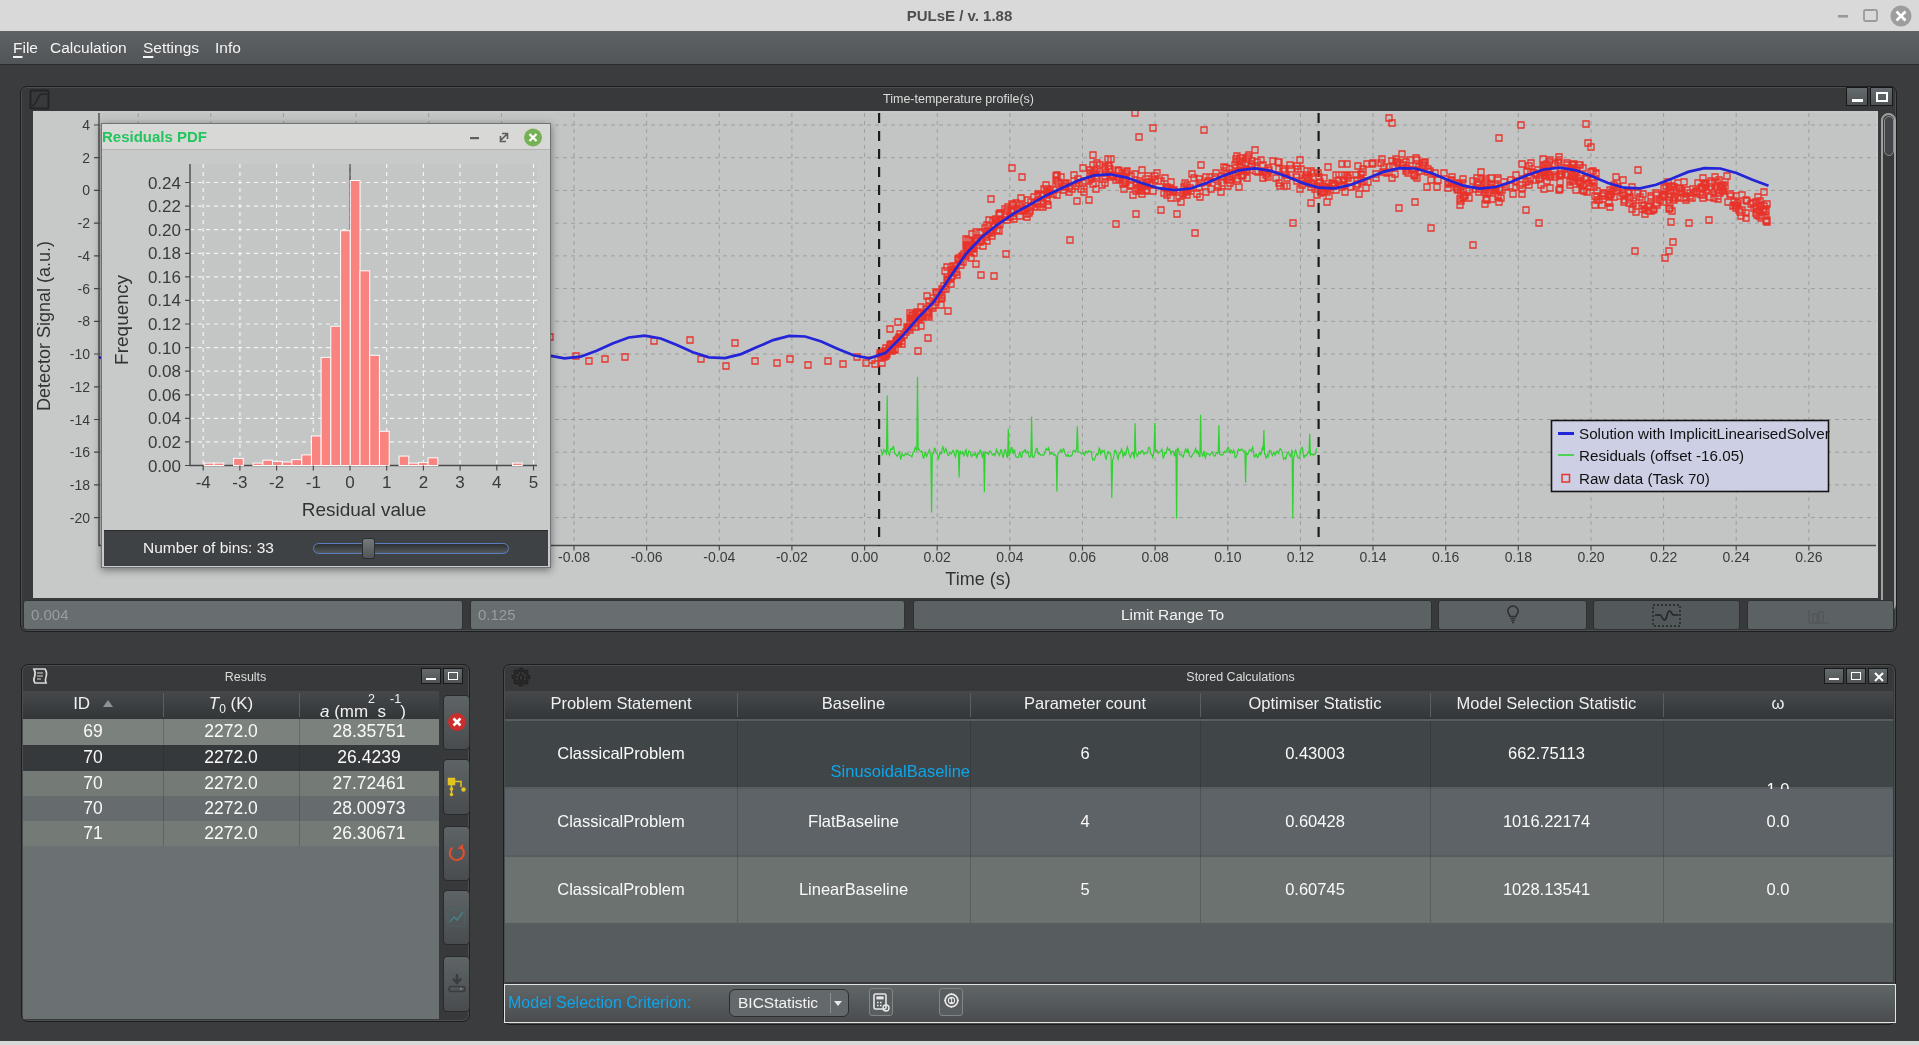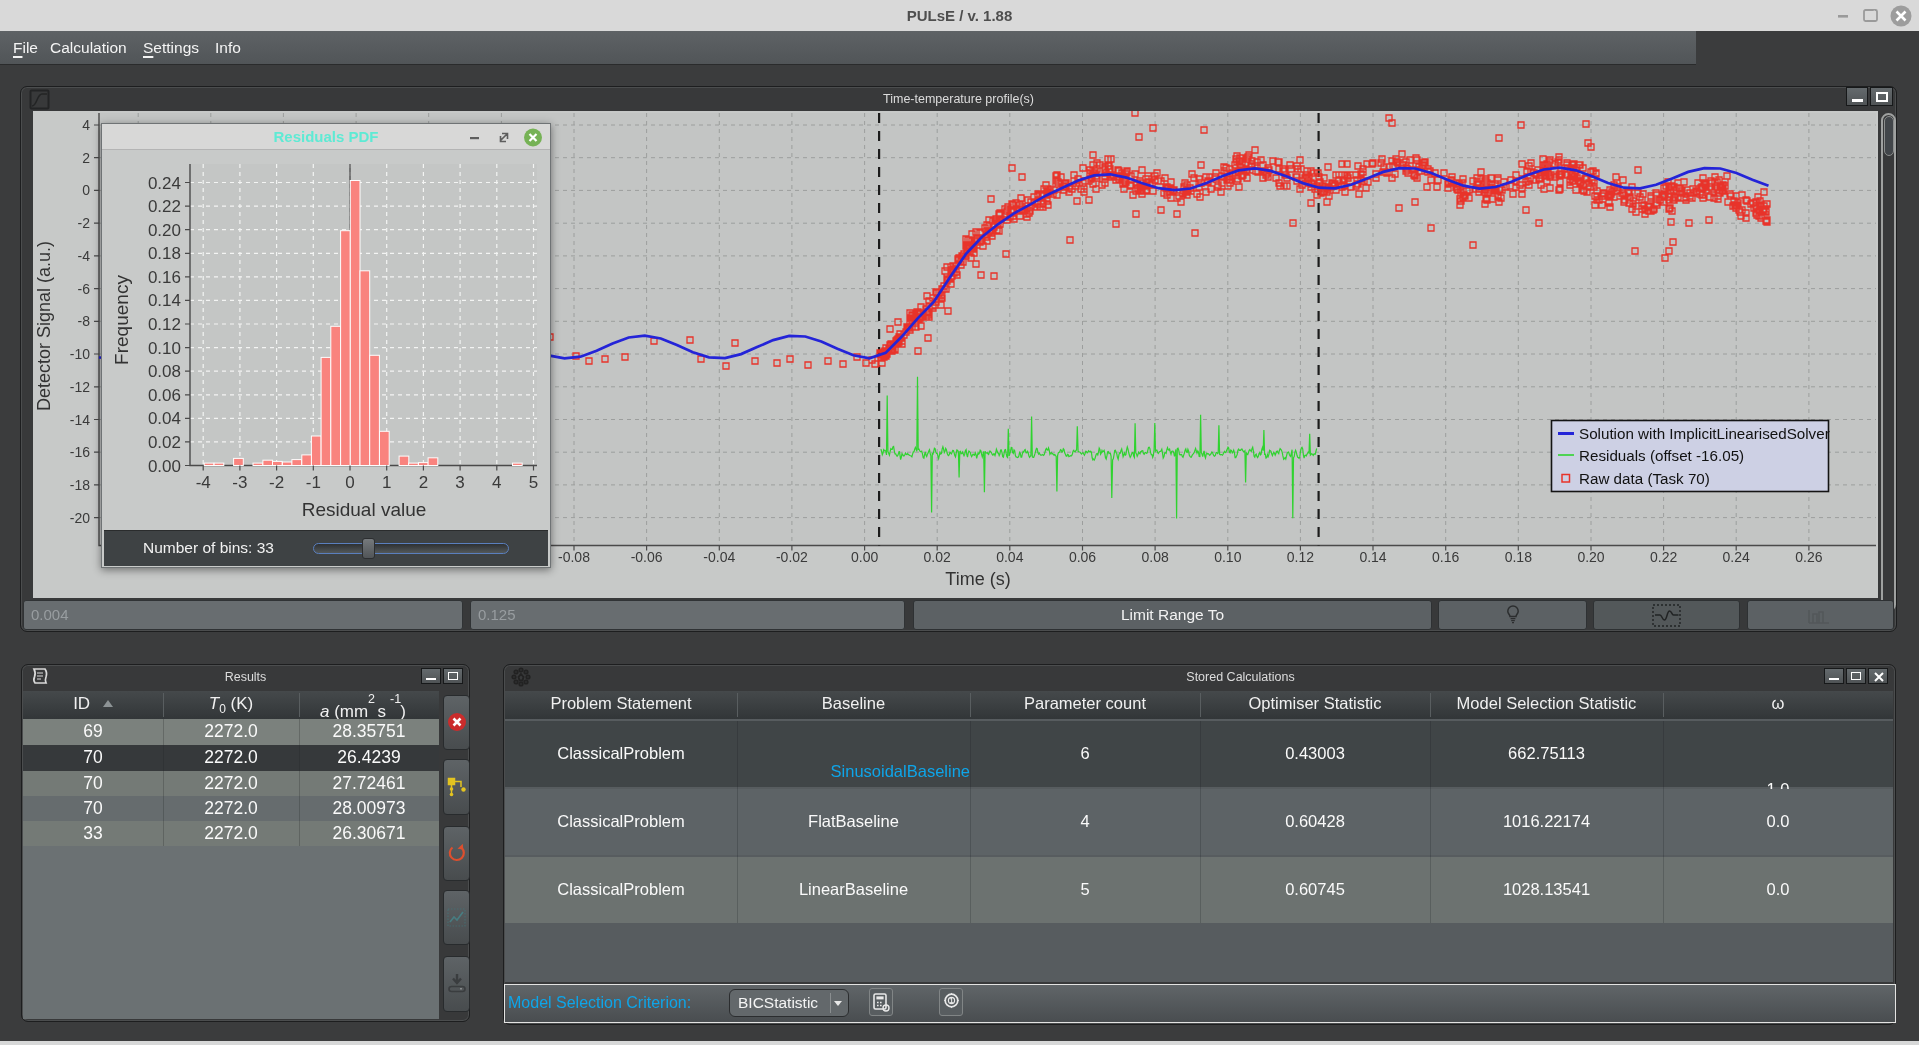--- a/index.html
+++ b/index.html
@@ -1,18 +1,18 @@
 <!DOCTYPE html>
 <html><head><meta charset="utf-8"><style>
 *{margin:0;padding:0;box-sizing:border-box}
 body{width:1919px;height:1045px;position:relative;overflow:hidden;background:#3b3c3d;font-family:"Liberation Sans",sans-serif;-webkit-font-smoothing:antialiased}
 .abs{position:absolute}
 .titlebar{left:0;top:0;width:1919px;height:31px;background:#d9d9d9;}
 .apptitle{width:100%;text-align:center;line-height:31px;font-size:15px;font-weight:bold;color:#4e4e4e}
-.menubar{left:0;top:31px;width:1696px;height:34px;background:linear-gradient(#5e6265,#515558);border-bottom:1px solid #2a2b2c}
+.menubar{left:0;top:31px;width:1919px;height:34px;background:linear-gradient(#5e6265,#515558);border-bottom:1px solid #2a2b2c}
 .menubar span{color:#f4f4f4;font-size:15.5px;line-height:33px;position:absolute;top:0}
 .frame{background:#38393a;border:1px solid #1d1e1f;border-radius:7px;box-shadow:inset 0 0 0 1px #4b4d4e}
 .ftitle{position:absolute;width:100%;text-align:center;color:#dcdcdc;font-size:12.5px}
 .winbtn{position:absolute;background:linear-gradient(#646a6d,#505456);border:1px solid #17191a;}
 .tfield{position:absolute;background:#686d70;border:1px solid #303335;border-radius:3px;color:#989da0;font-size:15px;line-height:28px;padding-left:7px}
 .gbtn{position:absolute;background:linear-gradient(#60656820,#00000000),#5b6063;background:#5c6164;border:1px solid #2e3133;border-radius:3px;color:#f2f2f2;font-size:15px;text-align:center}
 </style></head>
 <body>
 
 <div class="abs titlebar">
@@ -116,21 +116,21 @@
 <rect x="1" y="1" width="27" height="21" fill="none" stroke="#212324" stroke-width="1.4" stroke-dasharray="2,2"></rect>
 <path d="M3,11 h5 c2,0 2,5 4.5,5 s2.5,-9 5,-9 s2,4 4,4 h5" stroke="#212324" stroke-width="1.5" fill="none"></path>
 </svg>
 <div class="gbtn" style="left:1747px;top:600px;width:147px;height:30px"></div>
 <svg class="abs" style="left:1806px;top:604px" width="26" height="22" opacity="0.35">
 <path d="M3,19 V6 M3,19 h20 M7,19 V10 h4 V19 M13,19 V8 h4 V19" stroke="#434648" stroke-width="1.6" fill="none"></path>
 </svg>
 
 <div class="abs" style="left:101px;top:123px;width:450px;height:445px;background:#c8cac9;border:1px solid #6f7375;box-shadow:0 2px 8px rgba(0,0,0,.45)"></div>
 <div class="abs" style="left:102px;top:124px;width:448px;height:26px;background:#d8d8d7;border-bottom:1px solid #b4b4b4"></div>
-<div class="abs" style="left:102px;top:124px;width:448px;text-align:center;font-size:15px;font-weight:bold;color:#5eead4;line-height:26px">Residuals PDF</div>
+<div class="abs" style="left:102px;top:124px;width:448px;text-align:left;font-size:15px;font-weight:bold;color:#22c55e;line-height:26px">Residuals PDF</div>
 <svg class="abs" style="left:462px;top:128px" width="88 " height="19">
 <rect x="8" y="9" width="9" height="2.2" fill="#5e5e5e"></rect>
 <path d="M38,13 L45,6 M40,5.5 h5.5 v5.5 M38.5,8 v5.5 h5.5" stroke="#5e5e5e" stroke-width="1.6" fill="none"></path>
 <circle cx="71" cy="9.5" r="9" fill="#76b255"></circle>
 <path d="M67.5,6 L74.5,13 M74.5,6 L67.5,13" stroke="#fff" stroke-width="2.2"></path>
 </svg>
 <div class="abs" style="left:104px;top:150px;width:444px;height:380px;border:1px solid #9a9c9b;border-right:1px solid #e6e7e6;border-bottom:1px solid #e6e7e6"></div>
 <svg width="444" height="380" style="position:absolute;left:104px;top:150px">
 <rect x="0" y="0" width="444" height="380" fill="#c8cac9"></rect>
 <rect x="86.0" y="14.0" width="347.0" height="301.5" fill="#c4c6c5"></rect>
@@ -224,21 +224,21 @@
 <div class="abs" style="left:299px;top:747px;width:140px;text-align:center;color:#fafafa;font-size:17.5px">26.4239</div>
 <div class="abs" style="left:23px;top:771px;width:416px;height:25px;background:#747a76"></div>
 <div class="abs" style="left:23px;top:773px;width:140px;text-align:center;color:#fafafa;font-size:17.5px">70</div>
 <div class="abs" style="left:163px;top:773px;width:136px;text-align:center;color:#fafafa;font-size:17.5px">2272.0</div>
 <div class="abs" style="left:299px;top:773px;width:140px;text-align:center;color:#fafafa;font-size:17.5px">27.72461</div>
 <div class="abs" style="left:23px;top:796px;width:416px;height:25px;background:#666c6e"></div>
 <div class="abs" style="left:23px;top:798px;width:140px;text-align:center;color:#fafafa;font-size:17.5px">70</div>
 <div class="abs" style="left:163px;top:798px;width:136px;text-align:center;color:#fafafa;font-size:17.5px">2272.0</div>
 <div class="abs" style="left:299px;top:798px;width:140px;text-align:center;color:#fafafa;font-size:17.5px">28.00973</div>
 <div class="abs" style="left:23px;top:821px;width:416px;height:25px;background:#747a76"></div>
-<div class="abs" style="left:23px;top:823px;width:140px;text-align:center;color:#fafafa;font-size:17.5px">33</div>
+<div class="abs" style="left:23px;top:823px;width:140px;text-align:center;color:#fafafa;font-size:17.5px">71</div>
 <div class="abs" style="left:163px;top:823px;width:136px;text-align:center;color:#fafafa;font-size:17.5px">2272.0</div>
 <div class="abs" style="left:299px;top:823px;width:140px;text-align:center;color:#fafafa;font-size:17.5px">26.30671</div>
 <div class="abs" style="left:163px;top:719px;width:1px;height:127px;background:rgba(30,34,36,0.25)"></div>
 <div class="abs" style="left:299px;top:719px;width:1px;height:127px;background:rgba(30,34,36,0.25)"></div>
 
 <div class="abs" style="left:443px;top:695px;width:27px;height:55px;background:linear-gradient(#5e6366,#484c4e);border:1px solid #282b2d;border-radius:4px"></div>
 <div class="abs" style="left:443px;top:759px;width:27px;height:56px;background:linear-gradient(#5e6366,#484c4e);border:1px solid #282b2d;border-radius:4px"></div>
 <div class="abs" style="left:443px;top:826px;width:27px;height:55px;background:linear-gradient(#5e6366,#484c4e);border:1px solid #282b2d;border-radius:4px"></div>
 <div class="abs" style="left:443px;top:890px;width:27px;height:55px;background:linear-gradient(#5e6366,#484c4e);border:1px solid #282b2d;border-radius:4px"></div>
 <div class="abs" style="left:443px;top:956px;width:27px;height:56px;background:linear-gradient(#5e6366,#484c4e);border:1px solid #282b2d;border-radius:4px"></div>

